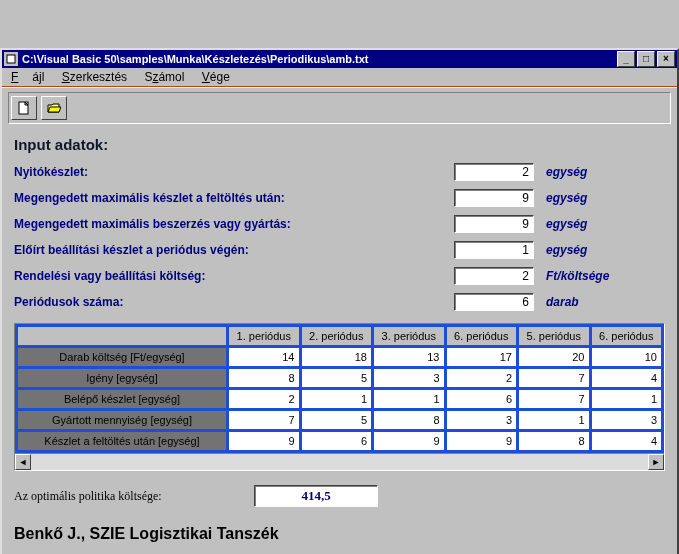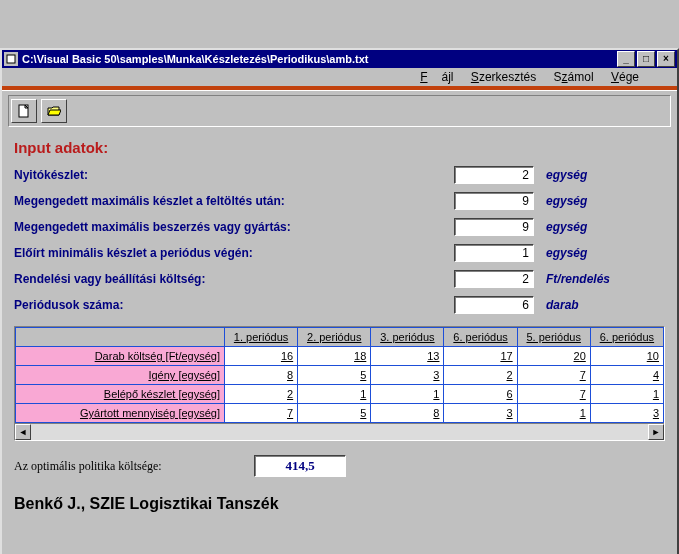--- a/index.html
+++ b/index.html
@@ -50,24 +50,23 @@
   color: #000;
   display: flex;
   align-items: center;
   justify-content: center;
   font-size: 10px;
   font-family: Arial;
   line-height: 1;
 }
 .menubar {
   background: #c0c0c0;
-  padding: 2px 24px;
+  padding: 2px 9px;
   font-size: 12px;
-  border-bottom: 4px solid #c2410c;
-  text-align: right;
+  border-bottom: 1px solid #c2410c;
 }
 .menubar span { margin-right: 14px; cursor: default; }
 .menubar span u { text-decoration: underline; }
 .toolbar {
   padding: 4px 6px;
   border-top: 1px solid #fff;
 }
 .toolbar-inner {
   border: 1px solid;
   border-color: #808080 #fff #fff #808080;
@@ -88,21 +87,21 @@
   justify-content: center;
 }
 .content {
   padding: 8px 12px;
   flex: 1;
   overflow: hidden;
 }
 .heading {
   font-size: 15px;
   font-weight: bold;
-  color: #b91c1c;
+  color: #0f172a;
   margin-bottom: 10px;
 }
 .form-row {
   display: flex;
   align-items: center;
   margin-bottom: 8px;
   color: #000080;
   font-weight: bold;
   font-size: 12px;
 }
@@ -127,35 +126,34 @@
   border: 1px solid;
   border-color: #808080 #fff #fff #808080;
   background: #fff;
 }
 table {
   border-collapse: collapse;
   width: 100%;
   font-size: 11px;
 }
 th, td {
-  border: 1px solid #1d4ed8;
+  border: 3px solid #1d4ed8;
   padding: 1px 4px;
   height: 16px;
   text-align: right;
   background: #fff;
-  text-decoration: underline;
 }
 th {
   background: #c0c0c0;
   font-weight: normal;
   text-align: center;
 }
 td.rowhead {
-  background: #f9a8d4;
-  text-align: right;
+  background: #737373;
+  text-align: center;
   width: 200px;
 }
 th.corner { background: #c0c0c0; }
 .hscroll {
   height: 16px;
   background: #c0c0c0;
   border-top: 1px solid #808080;
   display: flex;
 }
 .hscroll .arrow {
@@ -181,21 +179,21 @@
 .result-row .label { width: 240px; }
 .result-row .value {
   border: 1px solid;
   border-color: #404040 #fff #fff #404040;
   box-shadow: inset 1px 1px 0 #808080;
   background: #fff;
   width: 90px;
   text-align: center;
   font-weight: bold;
   color: #000080;
-  padding: 2px 0;
+  padding: 2px 16px;
   font-size: 13px;
 }
 .footer {
   margin-top: 18px;
   font-size: 16px;
   font-weight: bold;
 }
 </style>
 </head>
 <body>
@@ -252,28 +250,28 @@
           <span class="label">Megengedett maximális készlet a feltöltés után:</span>
           <input class="field" value="9" style="">
           <span class="unit">egység</span>
         </div>
         <div class="form-row">
           <span class="label">Megengedett maximális beszerzés vagy gyártás:</span>
           <input class="field" value="9" style="">
           <span class="unit">egység</span>
         </div>
         <div class="form-row">
-          <span class="label">Előírt minimális készlet a periódus végén:</span>
+          <span class="label">Előírt beállítási készlet a periódus végén:</span>
           <input class="field" value="1" style="">
           <span class="unit">egység</span>
         </div>
         <div class="form-row">
           <span class="label">Rendelési vagy beállítási költség:</span>
           <input class="field" value="2" style="">
-          <span class="unit">Ft/rendelés</span>
+          <span class="unit">Ft/költsége</span>
         </div>
         <div class="form-row">
           <span class="label">Periódusok száma:</span>
           <input class="field" value="6" style="">
           <span class="unit">darab</span>
         </div>
       </div>
 
     <div class="table-wrap">
       <table>
@@ -284,21 +282,21 @@
               <th>2. periódus</th>
               <th>3. periódus</th>
               <th>6. periódus</th>
               <th>5. periódus</th>
               <th>6. periódus</th>
             </tr>
           </thead>
         <tbody id="tbody">
             <tr>
               <td class="rowhead">Darab költség [Ft/egység]</td>
-              <td>16</td>
+              <td>14</td>
               <td>18</td>
               <td>13</td>
               <td>17</td>
               <td>20</td>
               <td>10</td>
             </tr>
             <tr>
               <td class="rowhead">Igény [egység]</td>
               <td>8</td>
               <td>5</td>
@@ -317,20 +315,29 @@
               <td>1</td>
             </tr>
             <tr>
               <td class="rowhead">Gyártott mennyiség [egység]</td>
               <td>7</td>
               <td>5</td>
               <td>8</td>
               <td>3</td>
               <td>1</td>
               <td>3</td>
+            </tr>
+            <tr>
+              <td class="rowhead">Készlet a feltöltés után [egység]</td>
+              <td>9</td>
+              <td>6</td>
+              <td>9</td>
+              <td>9</td>
+              <td>8</td>
+              <td>4</td>
             </tr>
           </tbody>
       </table>
       <div class="hscroll">
         <div class="arrow">◄</div>
         <div class="track"></div>
         <div class="arrow">►</div>
       </div>
     </div>
 

